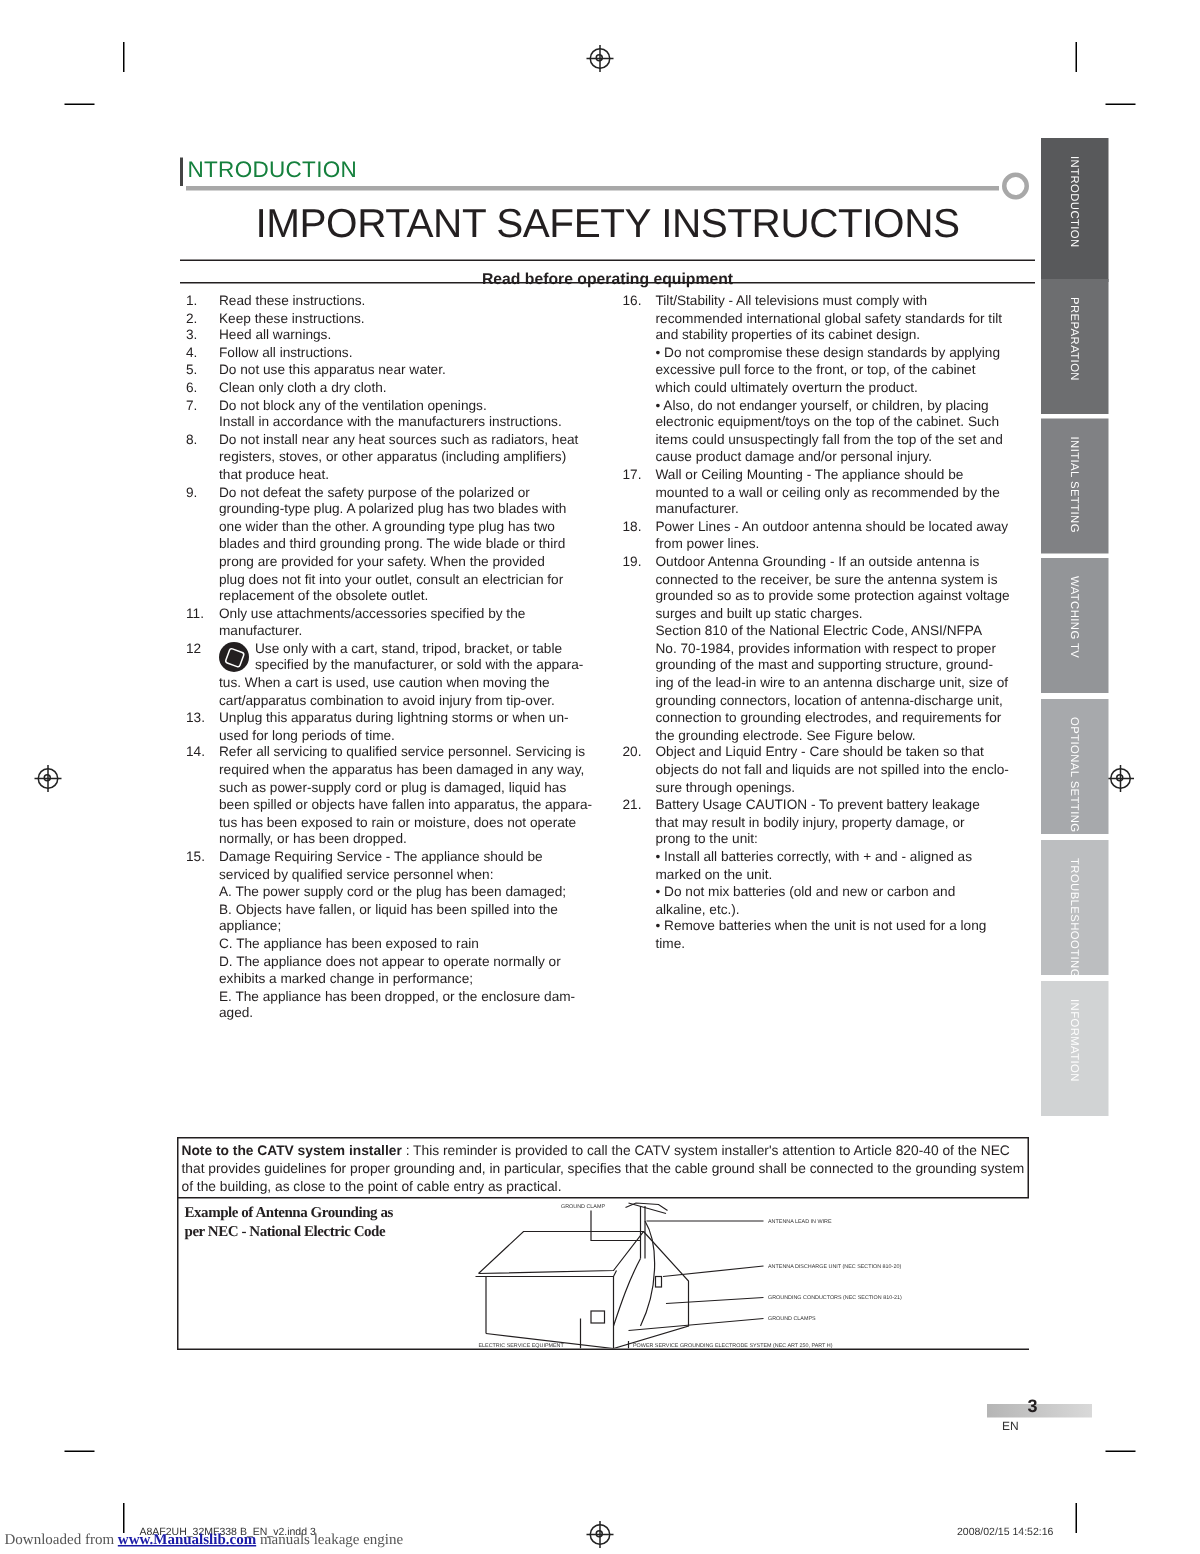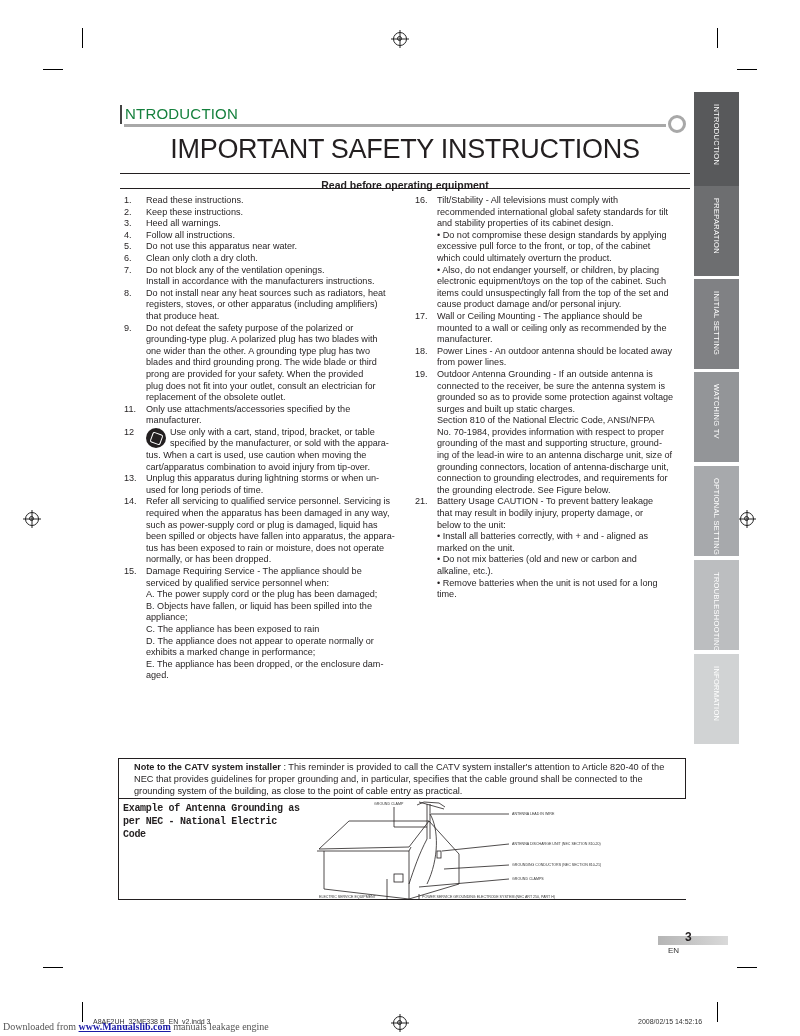--- a/index.html
+++ b/index.html
@@ -35,24 +35,24 @@
   .item .line { display: block; }
 
   .cart-icon { display: inline-block; float: left; width: 20px; height: 20px; border-radius: 50%; background: #231f20; margin: 1px 4px 0 0; position: relative; }
   .cart-icon::after { content: ""; position: absolute; left: 5px; top: 5px; width: 9px; height: 9px; border: 1.5px solid #fff; border-radius: 2px; transform: rotate(20deg); }
 
   
   .side-tab { position: absolute; left: 694px; width: 45px; display: flex; align-items: flex-start; justify-content: center; }
   .side-tab span { writing-mode: vertical-rl; font-family: "Liberation Sans", sans-serif; font-size: 7.5px; color: #fff; letter-spacing: 0.3px; margin-top: 12px; }
 
   
-  .catv-box { position: absolute; left: 118px; top: 758px; width: 568px; height: 40px; border: 1px solid #231f20; border-bottom: none; padding: 2px 15px; font-family: "Liberation Sans", sans-serif; font-size: 9.2px; line-height: 12px; }
+  .catv-box { position: absolute; left: 118px; top: 758px; width: 568px; height: 40px; border: 1px solid #231f20; border-bottom: none; padding: 2px 2px; font-family: "Liberation Sans", sans-serif; font-size: 9.2px; line-height: 12px; }
   .catv-box b { font-weight: bold; }
   .example-box { position: absolute; left: 118px; top: 798px; width: 568px; height: 102px; border: 1px solid #231f20; border-right: none; border-top: 1px solid #231f20; }
-  .example-title { position: absolute; left: 4px; top: 3px; width: 180px; font-family: Liberation Mono, monospace; font-weight: bold; font-size: 10px; line-height: 13px; letter-spacing: -0.3px; }
+  .example-title { position: absolute; left: 4px; top: 3px; width: 180px; font-family: Liberation Serif, serif; font-weight: bold; font-size: 10px; line-height: 13px; letter-spacing: -0.3px; }
   .diagram { position: absolute; left: 180px; top: 0px; width: 380px; height: 100px; }
   .diagram svg text { font-family: "Liberation Sans", sans-serif; font-size: 3.6px; fill: #333; }
 
   .page-num-bar { position: absolute; left: 658px; top: 936px; width: 70px; height: 9px; background: linear-gradient(to right, #b5b5b5, #d9d9d9); }
   .page-num { position: absolute; left: 685px; top: 930px; font-family: "Liberation Sans", sans-serif; font-weight: bold; font-size: 12px; color: #231f20; }
   .page-lang { position: absolute; left: 668px; top: 946px; font-family: "Liberation Sans", sans-serif; font-size: 8px; color: #333; }
 
   .slug-left { position: absolute; left: 93px; top: 1018px; font-family: "Liberation Sans", sans-serif; font-size: 7px; color: #333; }
   .slug-right { position: absolute; left: 638px; top: 1018px; font-family: "Liberation Sans", sans-serif; font-size: 7px; color: #333; }
 
@@ -228,24 +228,30 @@
         <span class="line">surges and built up static charges.</span>
         <span class="line">Section 810 of the National Electric Code, ANSI/NFPA</span>
         <span class="line">No. 70-1984, provides information with respect to proper</span>
         <span class="line">grounding of the mast and supporting structure, ground-</span>
         <span class="line">ing of the lead-in wire to an antenna discharge unit, size of</span>
         <span class="line">grounding connectors, location of antenna-discharge unit,</span>
         <span class="line">connection to grounding electrodes, and requirements for</span>
         <span class="line">the grounding electrode. See Figure below.</span>
       </div>
       <div class="item">
+        <span class="num">20.</span>
+        <span class="line"><b>Object and Liquid Entry</b><span>  - Care should be taken so that</span></span>
+        <span class="line">objects do not fall and liquids are not spilled into the enclo-</span>
+        <span class="line">sure through openings.</span>
+      </div>
+      <div class="item">
         <span class="num">21.</span>
         <span class="line"><b>Battery Usage CAUTION</b><span>  - To prevent battery leakage</span></span>
         <span class="line">that may result in bodily injury, property damage, or</span>
-        <span class="line">below to the unit:</span>
+        <span class="line">prong to the unit:</span>
         <span class="line">• Install all batteries correctly, with + and - aligned as</span>
         <span class="line">marked on the unit.</span>
         <span class="line">• Do not mix batteries (old and new or carbon and</span>
         <span class="line">alkaline, etc.).</span>
         <span class="line">• Remove batteries when the unit is not used for a long</span>
         <span class="line">time.</span>
       </div>
     </div>
 </div>
 

